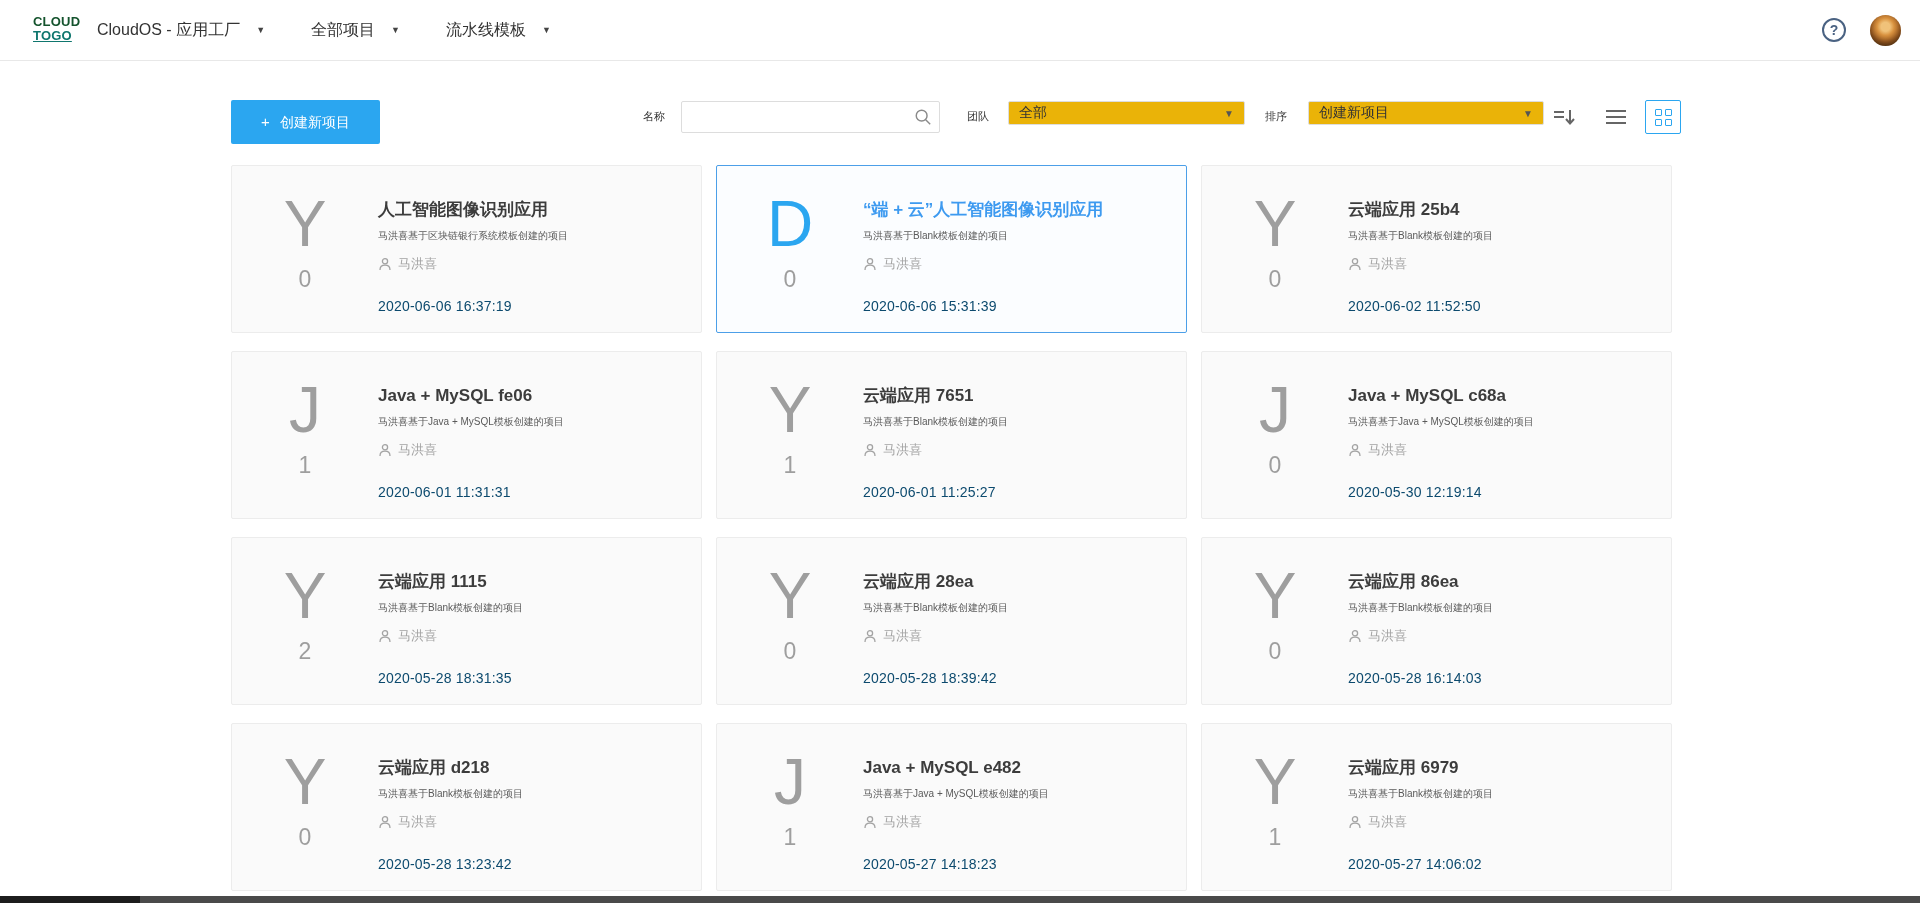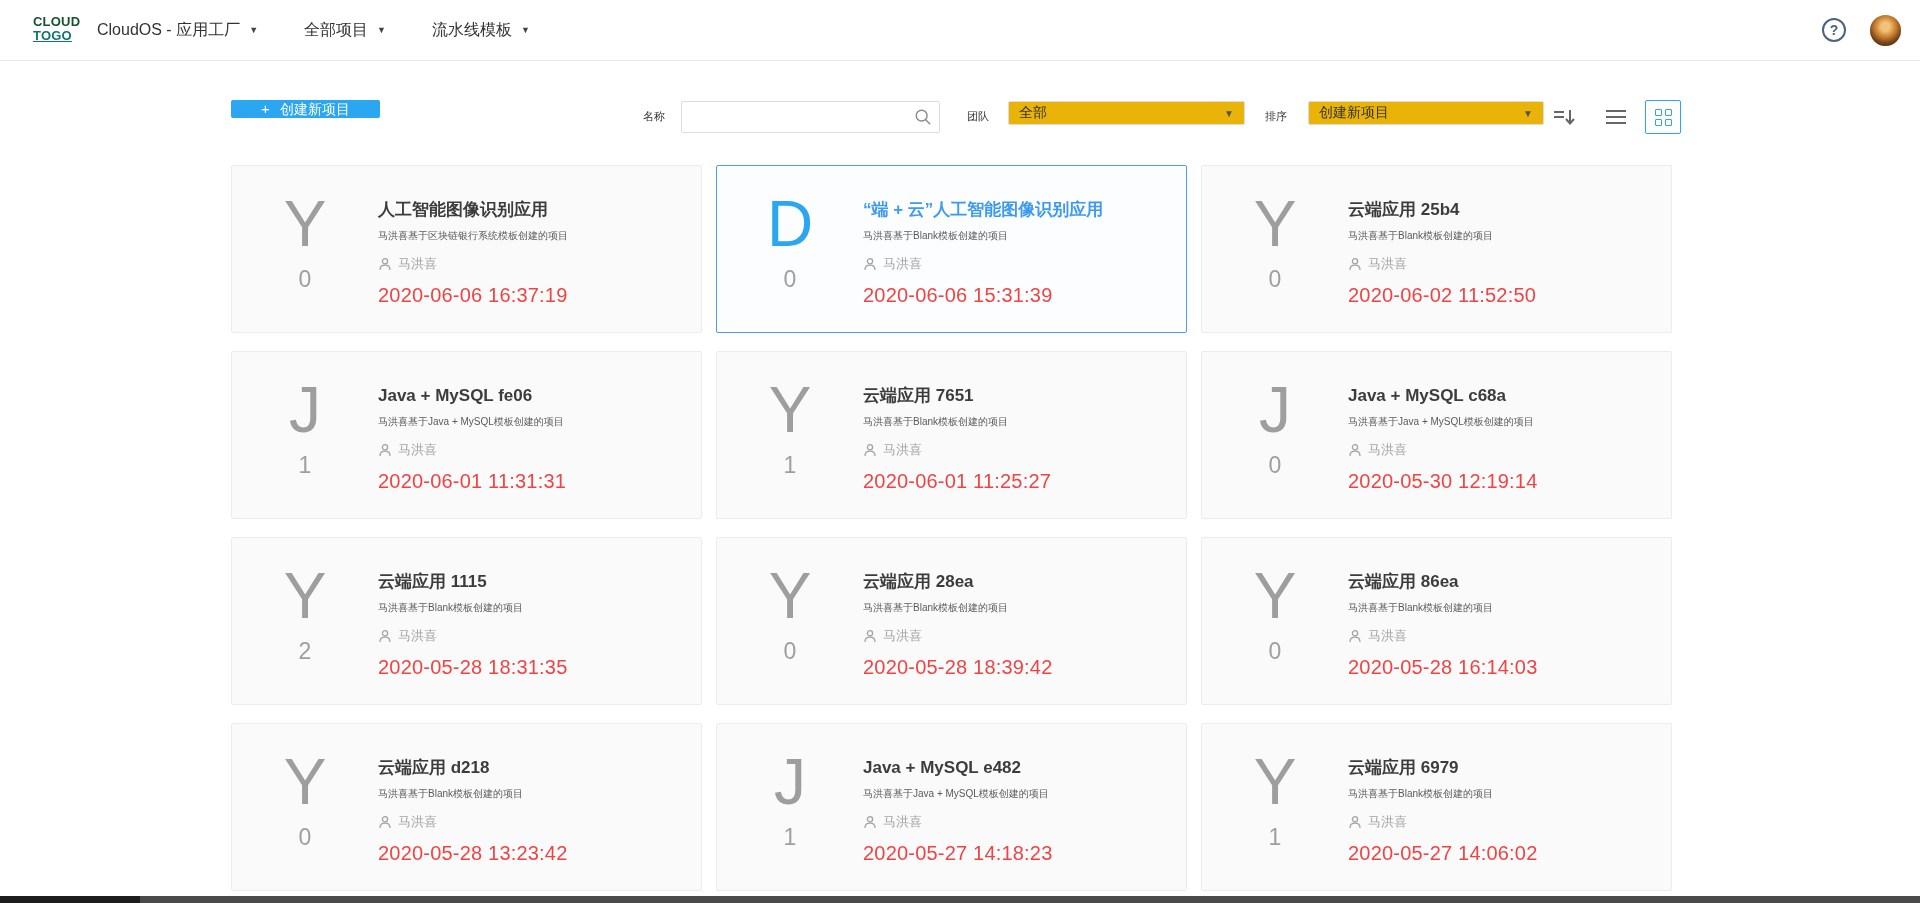--- a/index.html
+++ b/index.html
@@ -10,33 +10,33 @@
   }
 
   
   .header { position:absolute; left:0; top:0; width:1920px; height:61px;
             background:#fff; border-bottom:1px solid #e8e8e8; }
   .logo { position:absolute; left:33px; top:15px; font-size:13px; font-weight:bold;
           line-height:14px; letter-spacing:.2px; cursor:pointer; }
   .logo .l1 { color:#14532d; }
   .logo .l2 { color:#0f766e;text-decoration:underline; }
   .nav { position:absolute; left:97px; top:0; height:60px; display:flex; align-items:center; }
-  .nav-item { display:flex; align-items:center; gap:9px; font-size:16px; color:#333;
+  .nav-item { display:flex; align-items:center; gap:16px; font-size:16px; color:#333;
               cursor:pointer; margin-right:46px; white-space:nowrap; }
   .caret { font-size:9px; color:#444; }
   .help { position:absolute; left:1822px; top:18px; width:24px; height:24px;
           border:2px solid #4a6282; border-radius:50%; color:#4a6282;
           font-size:14px; display:flex; align-items:center; justify-content:center;
           cursor:pointer; font-weight:bold; }
   .avatar { position:absolute; left:1870px; top:15px; width:31px; height:31px; border-radius:50%;
             background:radial-gradient(circle at 50% 38%, #f0c27a 0 18%, #d9923f 35%, #a35f22 62%, #4f3413 100%);
             box-shadow:inset 0 -4px 6px rgba(0,0,0,.35); cursor:pointer; }
 
   
-  .btn-create { position:absolute; left:231px; top:100px; width:149px; height:18px;
+  .btn-create { position:absolute; left:231px; top:100px; width:149px; height:44px;
                 background:#2ba6f0; color:#fff; border:none; border-radius:2px;
                 font-size:14px; cursor:pointer; font-family:inherit; }
   .btn-create .plus { margin-right:10px; font-size:15px; }
   .flabel { position:absolute; top:109px; font-size:11px; color:#333; }
   .lbl-name { left:643px; }
   .lbl-team { left:967px; }
   .lbl-sort { left:1265px; }
   .search-wrap { position:absolute; left:681px; top:101px; width:259px; height:32px; }
   .search-input { width:100%; height:100%; border:1px solid #ddd; border-radius:2px;
                   padding:0 32px 0 10px; font-size:14px; outline:none; font-family:inherit; }
@@ -64,21 +64,21 @@
   .card.selected { border:1px solid #4c9fe8; background:#fbfdff; }
   .card-left { width:146px; flex:none; display:flex; flex-direction:column; align-items:center; }
   .initial { margin-top:24px; font-size:64px; line-height:68px; font-weight:400; color:#9e9e9e; }
   .count { margin-top:8px; font-size:23px; color:#9e9e9e; }
   .card-body { padding-top:33px; min-width:0; }
   .title { font-size:17px; font-weight:bold; color:#3c3c3c; line-height:21px; white-space:nowrap; }
   .card.selected .title { color:#3d9af0; }
   .desc { margin-top:9px; font-size:10px; color:#5a5a5a; white-space:nowrap; }
   .owner { margin-top:12px; display:flex; align-items:center; gap:6px;
            font-size:13px; color:#a3a3a3; }
-  .date { margin-top:11px; font-size:20px; color:#ef4444; letter-spacing:.2px; }
+  .date { margin-top:25px; font-size:14px; color:#0c4a6e; letter-spacing:.2px; }
 
   
   .bottom-bar { position:absolute; left:0; bottom:0; width:1920px; height:7px; background:#4a4a4a; }
   .bottom-bar .thumb { position:absolute; left:0; top:0; width:140px; height:7px; background:#1d1d1d; }
 </style>
 </head>
 <body>
 
 <div class="header">
   <div class="logo">

